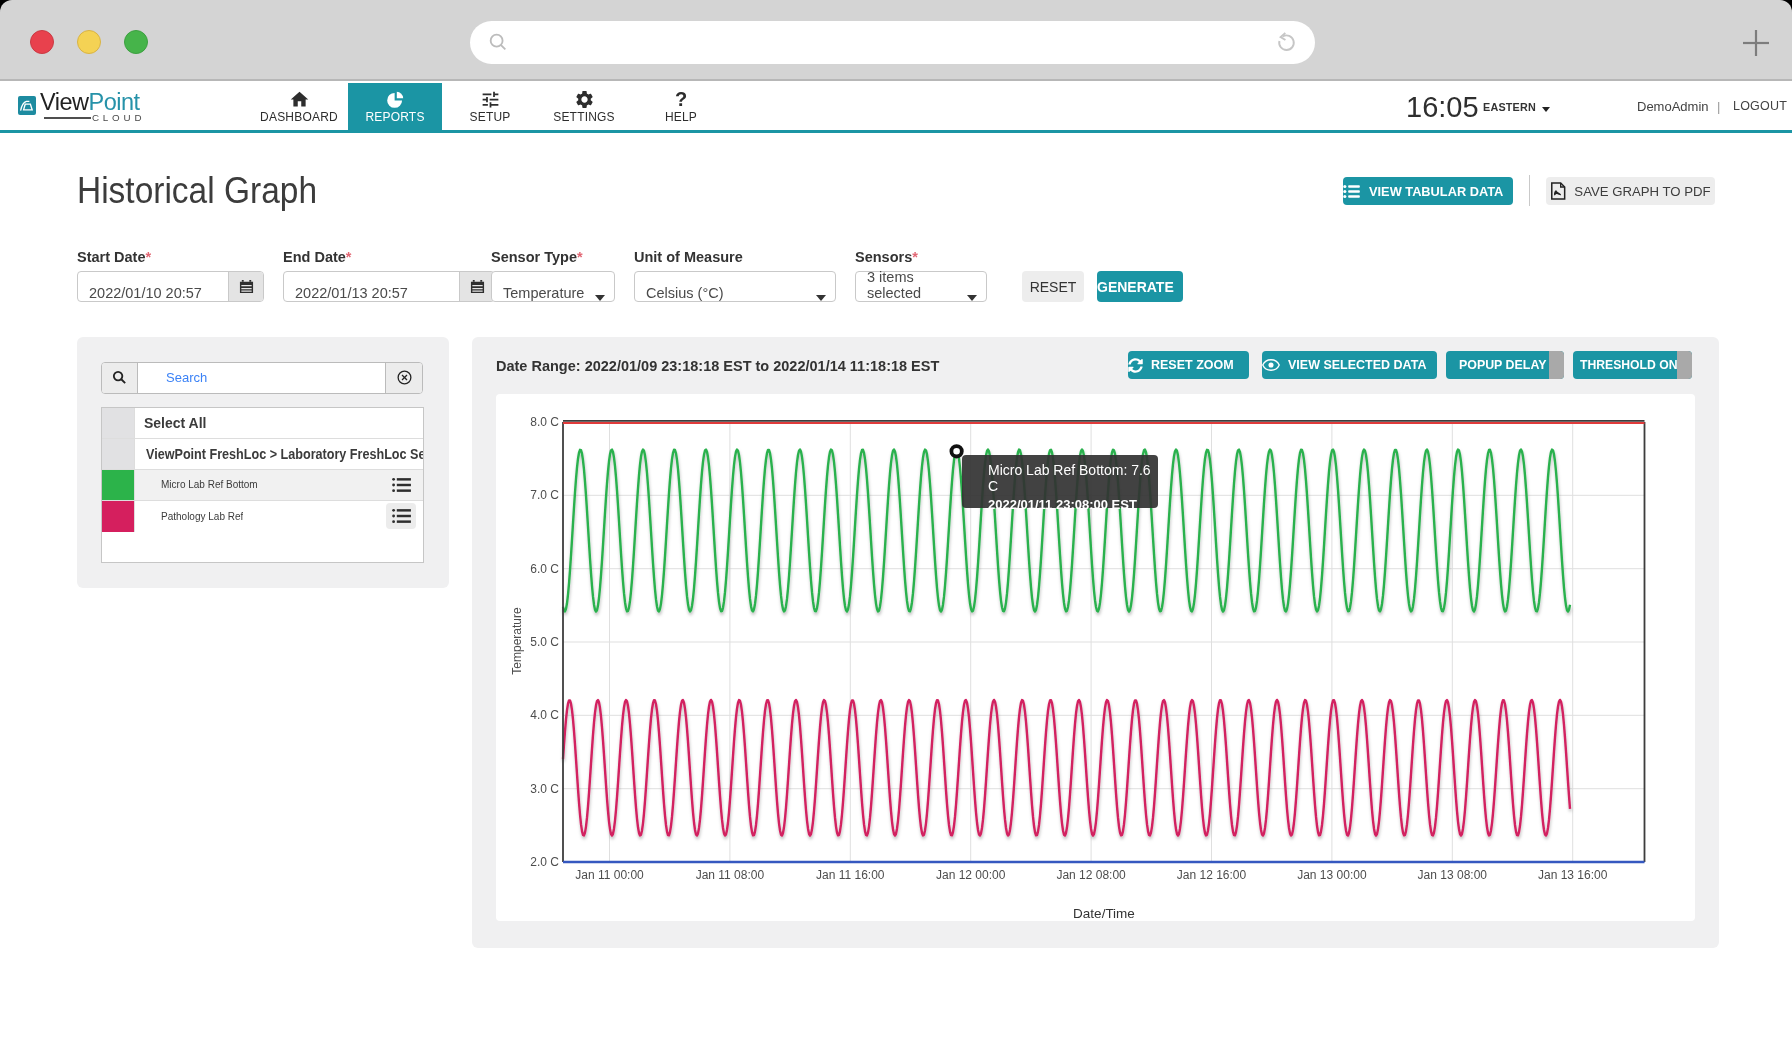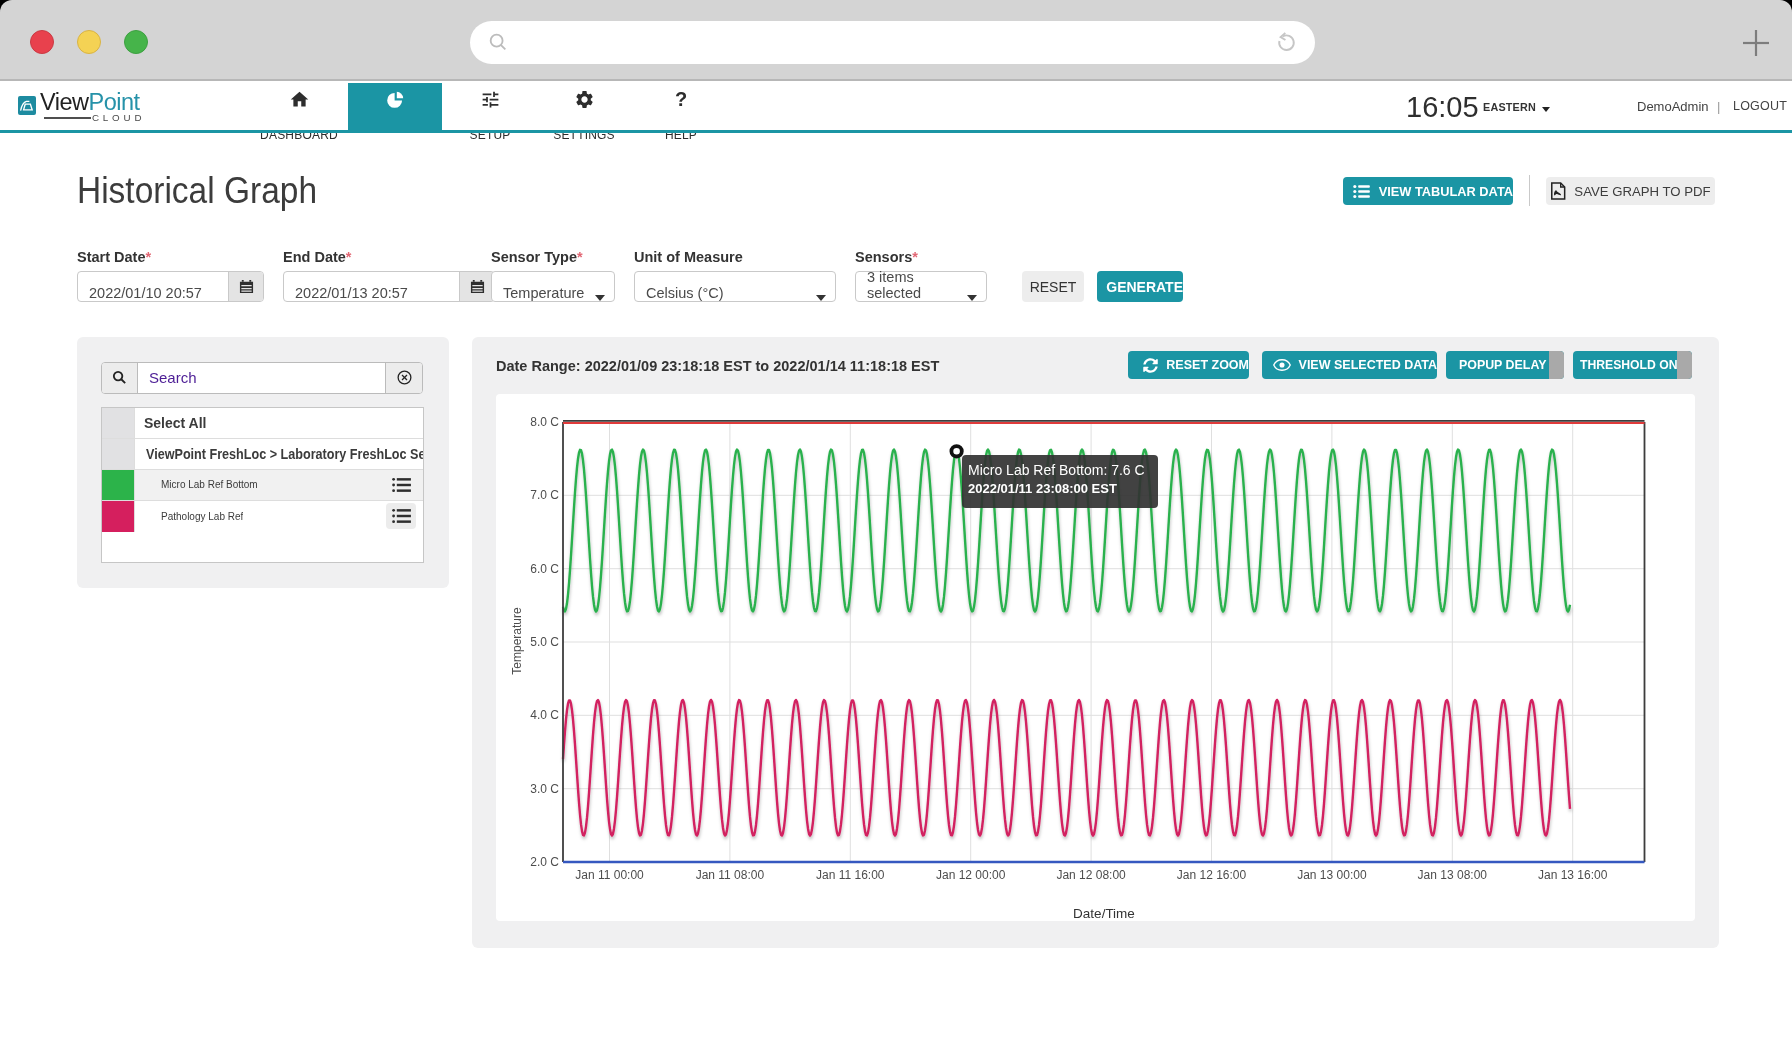--- a/index.html
+++ b/index.html
@@ -8,25 +8,25 @@
 #cornerbg{position:absolute;top:0;left:0;width:1792px;height:16px;background:#000}
 #chrome{position:absolute;top:0;left:0;width:1792px;height:81px;background:#d4d4d4;
  border-radius:12px 12px 0 0;border-bottom:2px solid #b7b7b7}
 .light{position:absolute;top:30px;width:24px;height:24px;border-radius:50%}
 #pill{position:absolute;left:470px;top:21px;width:845px;height:43px;background:#fff;border-radius:22px}
 
 #nav{position:absolute;top:83px;left:0;width:1792px;height:47px;background:#fff}
 #navline{position:absolute;top:130px;left:0;width:1792px;height:3px;background:#1b95a4}
 .mi{position:absolute;top:0;height:47px;width:94px;text-align:center;color:#2d2d2d}
 .mi .ic{margin-top:6px;height:21px}
-.mi .lb{font-size:12px;margin-top:18px;letter-spacing:.2px}
+.mi .lb{font-size:12px;margin-top:0;letter-spacing:.2px}
 .mi.act{background:#1b95a4;color:#fff}
 
 .tealbtn{position:absolute;background:#1b95a4;color:#fff;border-radius:4px;
- font-weight:bold;display:flex;align-items:center;justify-content:flex-end;white-space:nowrap}
+ font-weight:bold;display:flex;align-items:center;justify-content:flex-start;white-space:nowrap}
 .graybtn{position:absolute;background:#ededed;color:#3a3a3a;border-radius:4px;
  display:flex;align-items:center;justify-content:center;white-space:nowrap}
 .flabel{position:absolute;top:249px;font-size:14.5px;font-weight:bold;color:#333}
 .flabel em{font-style:normal;color:#e26774}
 .fbox{position:absolute;top:271px;height:31px;border:1px solid #c9c9c9;border-radius:4px;background:#fff;
  display:flex;align-items:flex-end;font-size:14.5px;color:#4a4a4a}
 .calseg{margin-left:auto;width:35px;height:29px;background:#e4e4e4;border-left:1px solid #c9c9c9;
  border-radius:0 3px 3px 0;display:flex;align-items:center;justify-content:center}
 .caret{width:0;height:0;border-left:5px solid transparent;border-right:5px solid transparent;border-top:6px solid #333}
 
@@ -176,21 +176,21 @@
 <div class="tealbtn" style="left:1097px;top:271px;width:86px;height:31px;font-size:14px">GENERATE</div>
 
 <div id="lpanel">
  <div style="position:absolute;left:24px;top:24.5px;width:322px;height:32px;border:1px solid #bbb;border-radius:4px;background:#fff;display:flex">
   <div style="width:36px;background:#ececec;border-right:1px solid #bbb;border-radius:3px 0 0 3px;display:flex;align-items:center;justify-content:center">
    <svg width="17" height="17" viewBox="0 0 24 24" fill="none" stroke="#222" stroke-width="2.6">
           <circle cx="10" cy="10" r="6"></circle>
           <line x1="14.5" y1="14.5" x2="20" y2="20"></line>
         </svg>
       </div>
-  <div style="flex:1;display:flex;align-items:center;padding-left:11px;font-size:15px;color:#4c1d95">Search</div>
+  <div style="flex:1;display:flex;align-items:center;padding-left:28px;font-size:13px;color:#3b82f6">Search</div>
   <div style="width:37px;background:#ececec;border-left:1px solid #bbb;border-radius:0 3px 3px 0;display:flex;align-items:center;justify-content:center">
    <svg width="17" height="17" viewBox="0 0 24 24" fill="none" stroke="#222" stroke-width="1.8">
           <circle cx="12" cy="12" r="9"></circle>
           <line x1="8.5" y1="8.5" x2="15.5" y2="15.5"></line>
           <line x1="15.5" y1="8.5" x2="8.5" y2="15.5"></line>
         </svg>
       </div>
  </div>
  <div id="stable">
   <div class="trow">
@@ -294,18 +294,18 @@
 <line x1="67" y1="26.8" x2="1148.5" y2="26.8" stroke="#3d3d3d" stroke-width="1.8"></line>
         <line x1="67" y1="29" x2="1148.5" y2="29" stroke="#e03b3b" stroke-width="2.2"></line>
 <line x1="67" y1="468" x2="1148.5" y2="468" stroke="#3558c0" stroke-width="2.6"></line>
 <circle cx="460.6" cy="57.30000000000001" r="5.2" fill="#fff" stroke="#111" stroke-width="3.8"></circle>
 <defs>
           <filter id="ws" x="-5%" y="-5%" width="110%" height="110%">
             <feDropShadow dx="0.5" dy="2.6" stdDeviation="1.6" flood-color="#000" flood-opacity="0.26"></feDropShadow>
           </filter>
         </defs>
 </svg>
- <div style="position:absolute;left:466px;top:61px;width:196px;height:53px;background:rgba(50,50,50,.92);border-radius:4px;color:#fff;padding:7px 0 0 6px">
+ <div style="position:absolute;left:466px;top:61px;width:196px;height:53px;background:rgba(50,50,50,.92);border-radius:4px;color:#fff;padding:7px 0 0 26px">
   <div style="font-size:14px">Micro Lab Ref Bottom: 7.6 C</div>
   <div style="font-size:13px;font-weight:bold;margin-top:3px">2022/01/11 23:08:00 EST</div>
  </div>
  </div>
 </div>
 
 </body></html>

